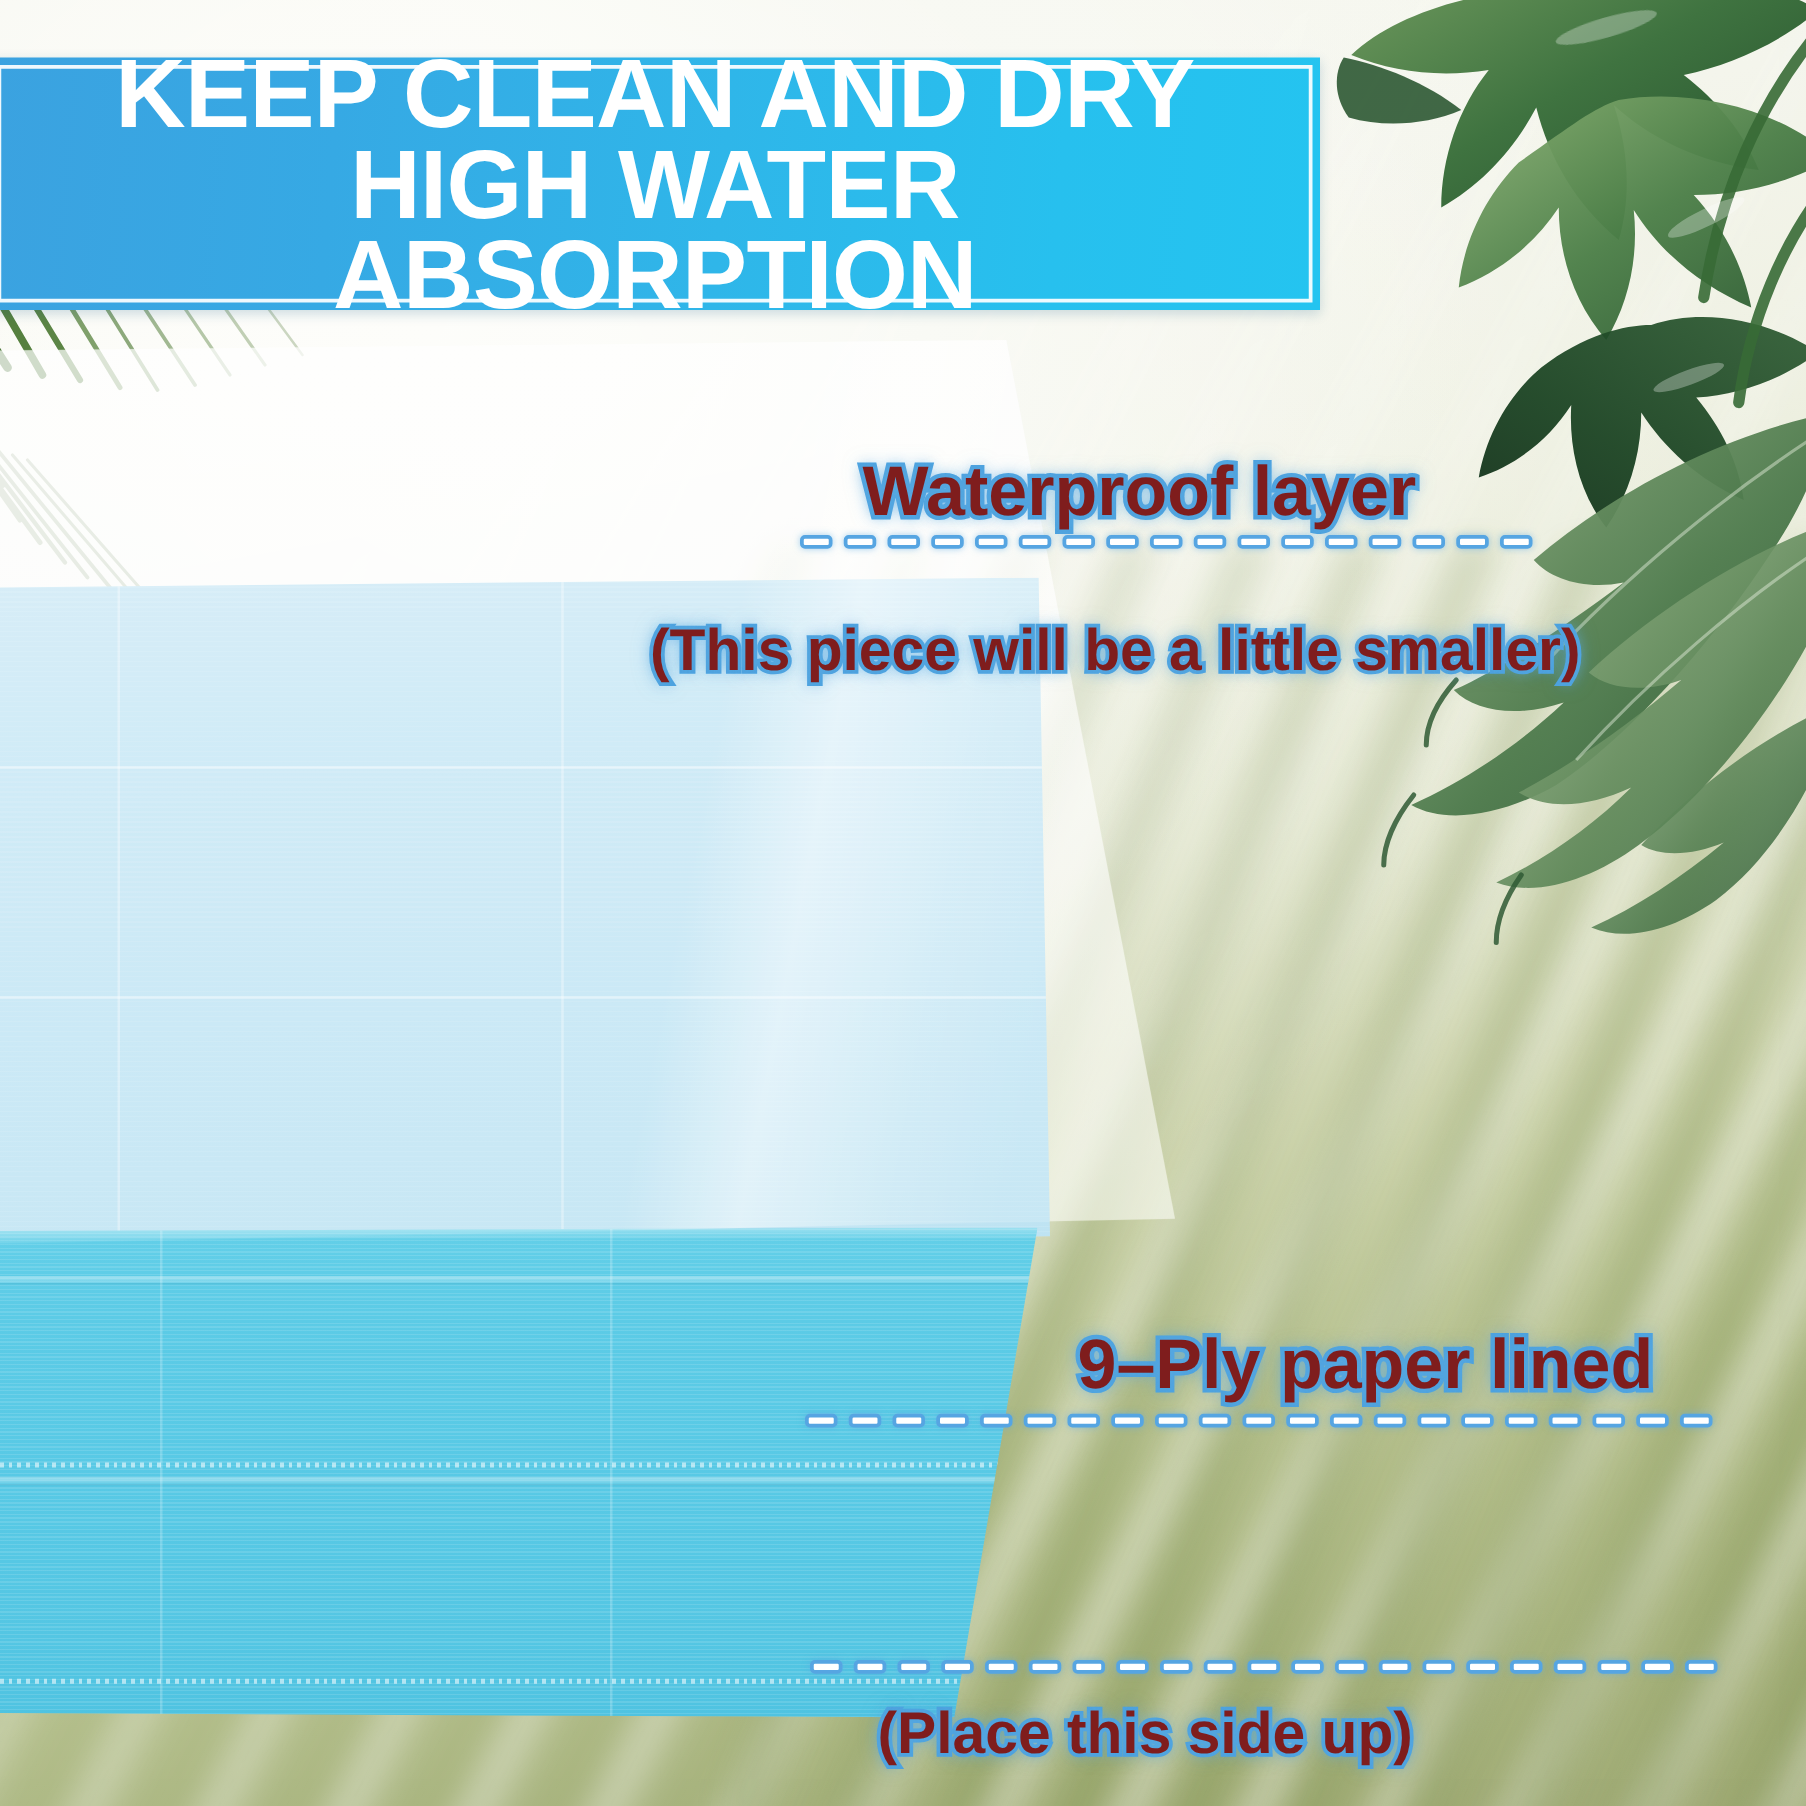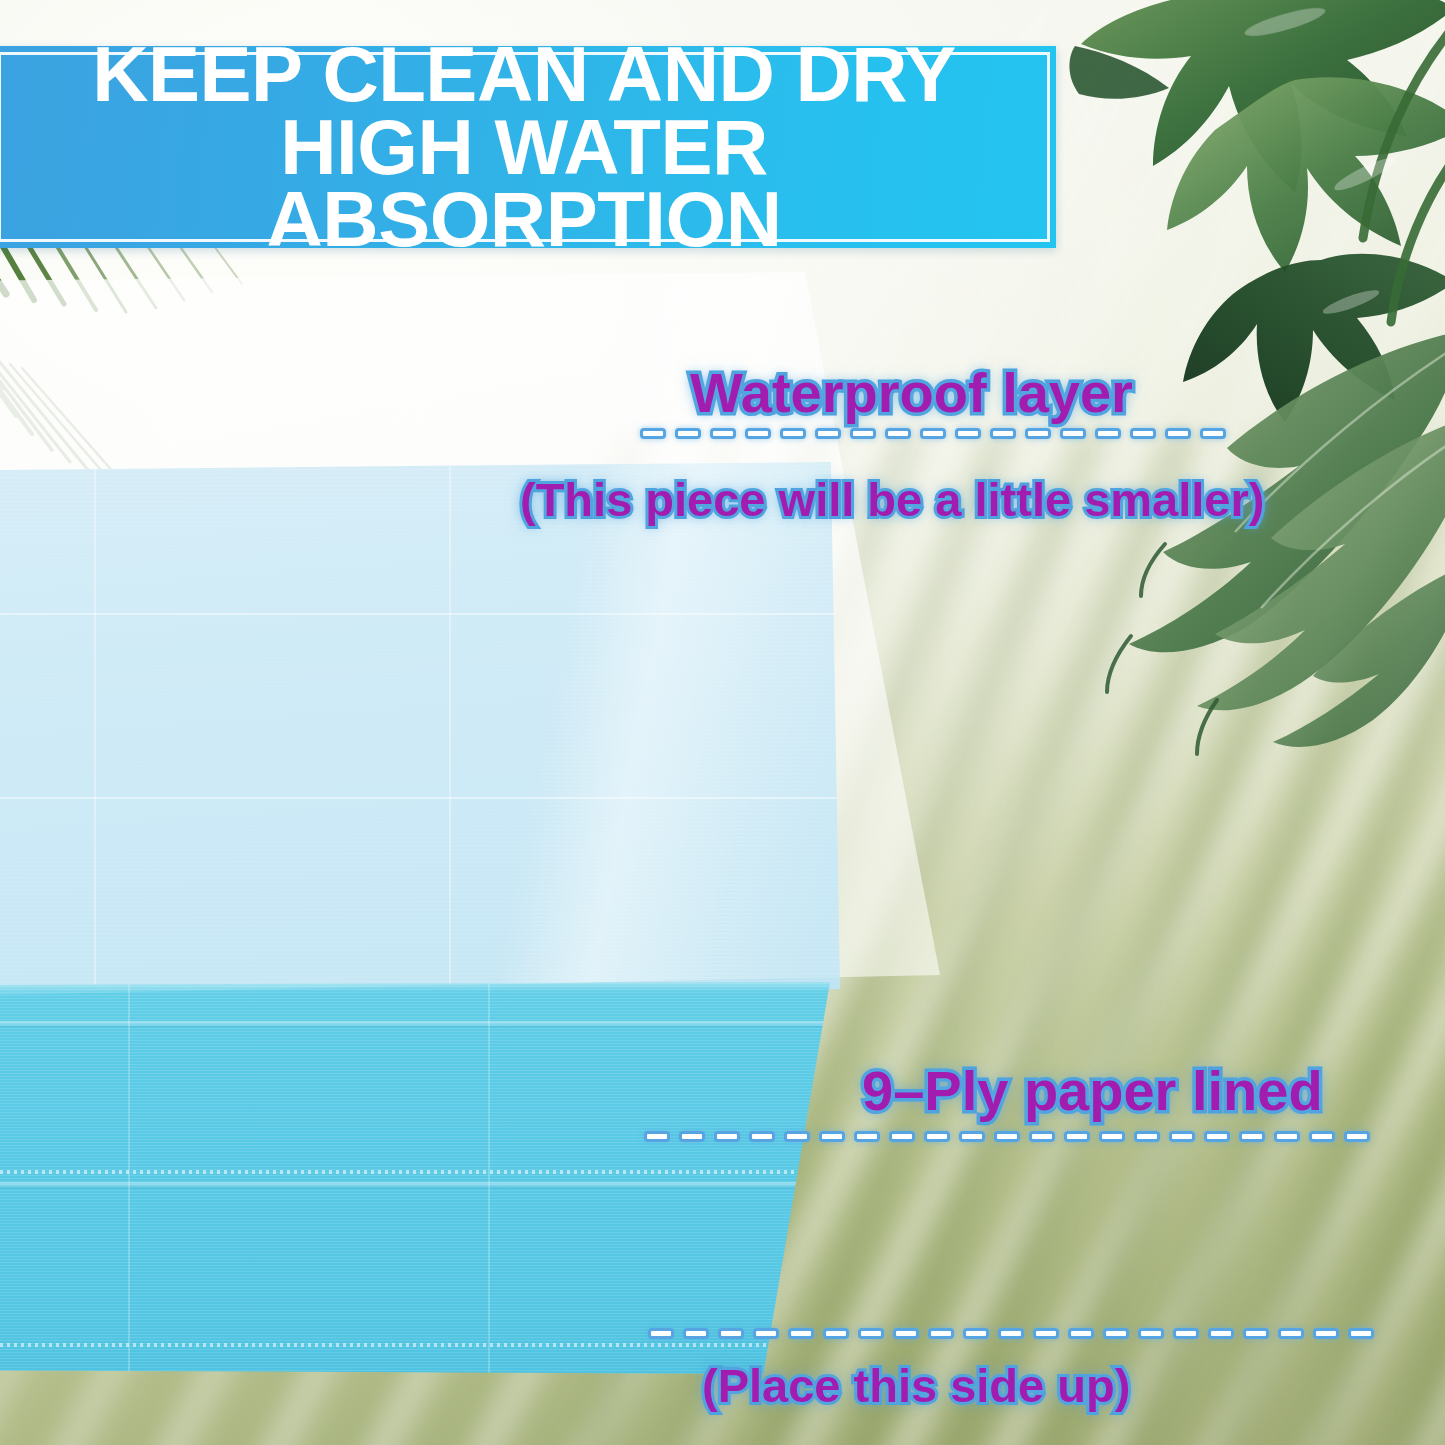--- a/index.html
+++ b/index.html
@@ -174,21 +174,21 @@
   }
   #banner-text .l{ display:block; transform:scaleX(1.0); }
   #banner-text .l1{ font-size:78px; }
   #banner-text .l2{ font-size:78px; }
 
   
   .callout{ position:absolute; }
   .otext{
     font-family:"Liberation Sans", sans-serif;
     font-weight:bold;
-    color:#a21caf;
+    color:#7f1d1d;
     white-space:nowrap;
     -webkit-text-stroke:7px #4ea3e0;
     paint-order:stroke fill;
     text-shadow:
       0 0 10px rgba(90,170,225,.85),
       0 0 16px rgba(90,170,225,.55);
     display:inline-block;
   }
   .otext.thin{ -webkit-text-stroke-width:6px; }
 
@@ -201,21 +201,21 @@
     background:#ffffff;
     border:3px solid #56a5e2;
     border-radius:4px;
     box-shadow:0 0 6px rgba(90,170,225,.55);
   }
 
   
   #lbl-water       { left:690px;  top:360px;  }
   #lbl-water .otext{ font-size:56px; }
   #dash-water      { left:640px;  top:428px;  }
-  #lbl-water-sub   { left:520px;  top:472px;  }
+  #lbl-water-sub   { left:520px;  top:492px;  }
   #lbl-water-sub .otext{ font-size:47px; }
 
   #lbl-1ply        { left:862px;  top:1058px; }
   #lbl-1ply .otext { font-size:56px; }
   #dash-1ply       { left:644px;  top:1131px; }
 
   #lbl-2ply        { left:866px;  top:1252px; }
   #lbl-2ply .otext { font-size:56px; }
   #dash-2ply       { left:648px;  top:1328px; }
   #lbl-2ply-sub    { left:702px;  top:1358px; }

